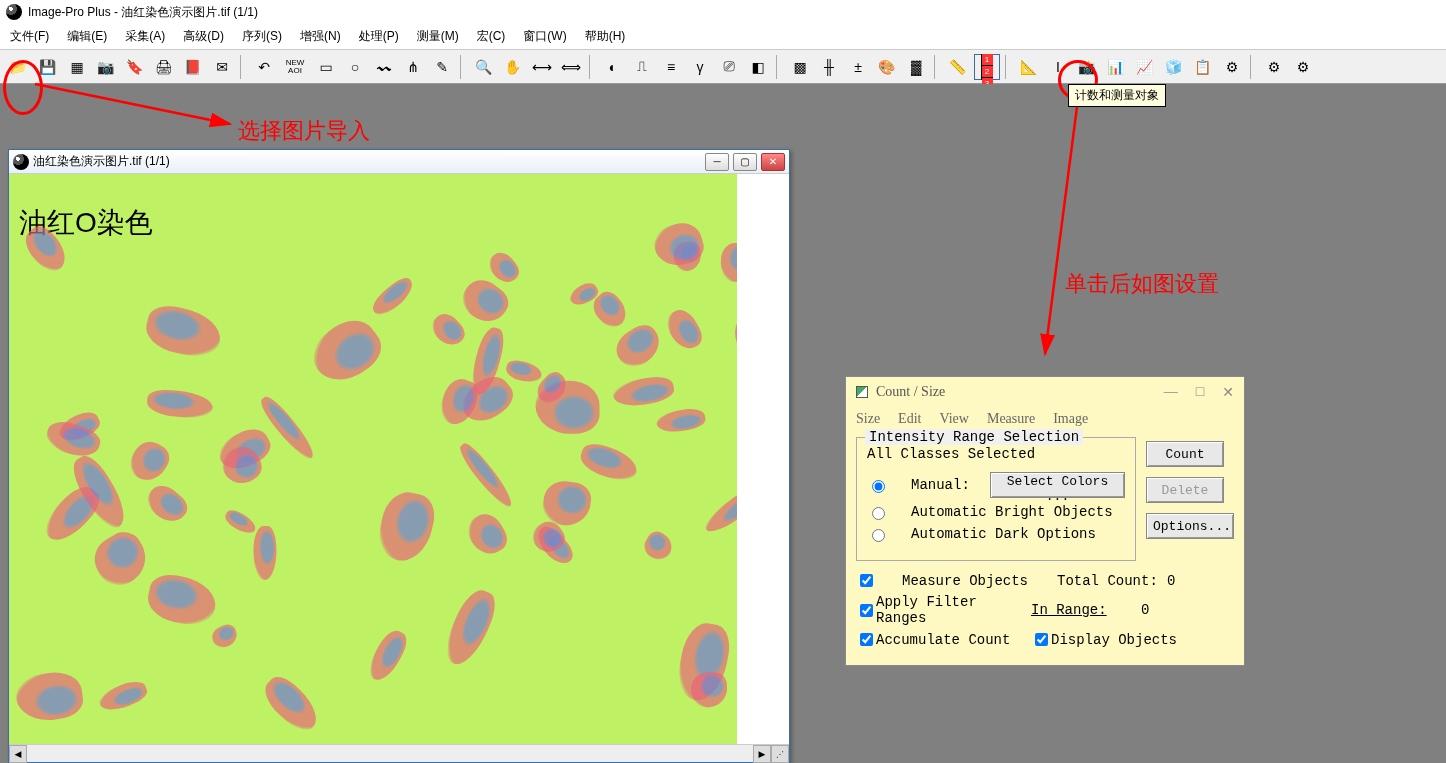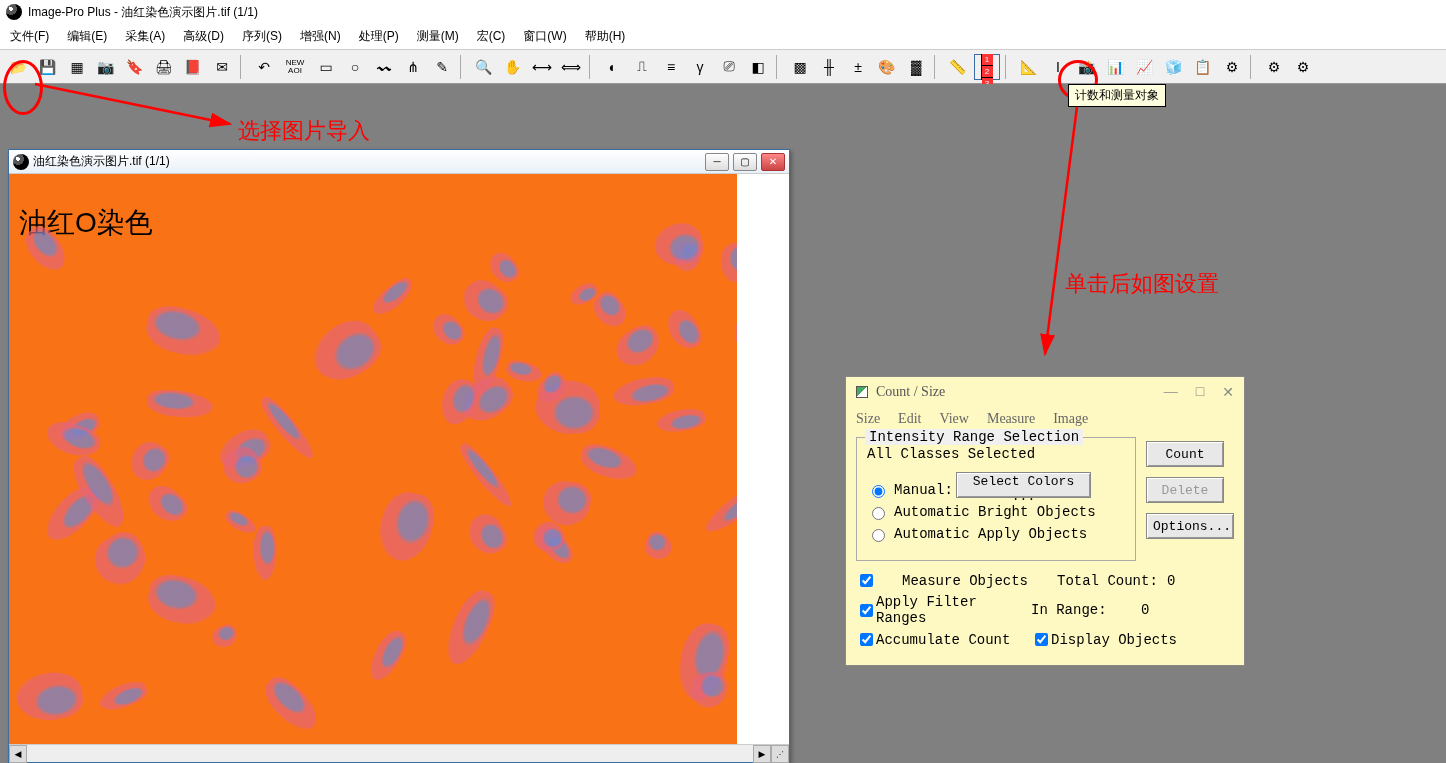--- a/index.html
+++ b/index.html
@@ -11,36 +11,36 @@
   .toolbar { background: #f0f0f0; height: 34px; display: flex; align-items: center; padding: 0 6px; gap: 3px; border-bottom: 1px solid #999; position: relative; }
   .tbtn { min-width: 26px; width: 26px; height: 26px; border: 1px solid transparent; background: #f0f0f0; display: inline-flex; align-items: center; justify-content: center; font-size: 14px; font-family: sans-serif; }
   .tsep { width: 6px; height: 24px; border-left: 1px solid #aaa; margin: 0 2px; }
   .tooltip { position: absolute; background: #ffffe0; border: 1px solid #000; padding: 2px 6px; font-size: 12px; z-index: 100; }
   .workspace { background: #808080; height: calc(763px - 24px - 26px - 34px); position: relative; }
   .childwin { position: absolute; border: 1px solid #3a6ea5; background: #fff; box-shadow: 2px 2px 4px rgba(0,0,0,0.3); margin-top: 31px; }
   .childwin .ctitle { background: linear-gradient(#fff,#e8f0f8); height: 24px; display: flex; align-items: center; padding: 0 4px; gap: 4px; border-bottom: 1px solid #ccc; }
   .childwin .ctitle .icon { width: 16px; height: 16px; background: radial-gradient(circle at 30% 30%, #fff 2px, #555 2px 6px, #000 6px); border-radius: 50%; }
   .winbtn { width: 24px; height: 18px; border: 1px solid #888; background: linear-gradient(#fff,#ddd); display: inline-flex; align-items: center; justify-content: center; font-size: 10px; font-family: Arial; border-radius: 2px; }
   .winbtn.close { background: linear-gradient(#f88,#c44); color: #fff; border-color: #a33; }
-  .imgview { width: 728px; height: 570px; background: #f97316; position: relative; overflow: hidden; }
+  .imgview { width: 728px; height: 570px; background: #bef264; position: relative; overflow: hidden; }
   .imgview .overlay-text { position: absolute; top: 30px; left: 10px; font-size: 28px; color: #000; font-weight: 500; }
   .cell { position: absolute; border-radius: 40% 60% 50% 50%; opacity: 0.85; }
   .scroll-h { height: 18px; background: #eee; border-top: 1px solid #ccc; display: flex; }
   .scroll-h .thumb { flex: 1; }
   .scroll-h .arr, .scroll-v .arr { width: 18px; height: 18px; background: #ddd; border: 1px solid #aaa; display: inline-flex; align-items: center; justify-content: center; font-size: 9px; }
   .annot { color: #ff0000; font-size: 22px; font-weight: 500; position: absolute; }
   .circle-annot { position: absolute; border: 3px solid #ff0000; border-radius: 50%; }
   .dialog { position: absolute; background: #fef9c3; border: 1px solid #888; width: 400px; font-family: "Courier New", monospace; font-size: 14px; }
   .dialog .dtitle { height: 30px; display: flex; align-items: center; padding: 0 10px; color: #555; font-family: "Microsoft YaHei"; }
   .dialog .dtitle .sq { width: 12px; height: 12px; border: 1px solid #555; background: linear-gradient(135deg,#4a6,#4a6 49%,#fff 50%); margin-right: 8px; }
   .dialog .dmenu { padding: 4px 10px; display: flex; gap: 18px; color: #666; font-family: "Microsoft YaHei"; }
   .dialog .body { padding: 6px 10px 12px; }
   .fieldset { border: 1px solid #aaa; padding: 8px 10px 12px; margin: 0; position: relative; }
   .fieldset .legend { position: absolute; top: -9px; left: 8px; background: #f0f0f0; padding: 0 4px; }
-  .radio-row, .chk-row { display: flex; align-items: flex-end; gap: 6px; margin: 6px 0; }
+  .radio-row, .chk-row { display: flex; align-items: center; gap: 23px; margin: 6px 0; }
   .dlg-btn { width: 78px; height: 26px; border: 1px solid #888; background: #e8e8e8; font-family: "Courier New", monospace; font-size: 13px; box-shadow: 1px 1px 0 #fff inset, -1px -1px 0 #999 inset; }
   .dlg-btn.wide { width: 135px; }
   .dlg-btn:disabled { color: #999; }
   .stats-row { display: flex; margin: 4px 0; align-items: center; }
   svg.arrow { position: absolute; pointer-events: none; }
   .countbtn { width: 26px; height: 26px; background: #000; display: inline-flex; flex-wrap: wrap; }
   .countbtn span { width: 11px; height: 11px; background: #f33; margin: 0.5px; font-size: 8px; color: #fff; text-align: center; line-height: 11px; }
 </style>
 </head>
 <body>
@@ -249,42 +249,42 @@
               <input type="radio" checked="" style="">
               <span style="width:56px;">Manual:</span>
               <button class="dlg-btn wide">Select Colors ...</button>
             </div>
             <div class="radio-row">
               <input type="radio" style="">
               <span>Automatic Bright Objects</span>
             </div>
             <div class="radio-row">
               <input type="radio" style="">
-              <span>Automatic Apply Objects</span>
+              <span>Automatic Dark Options</span>
             </div>
           </div>
         </div>
         <div style="display:flex; flex-direction:column; gap:10px; padding-top:4px;">
           <button class="dlg-btn">Count</button>
           <button class="dlg-btn" disabled="">Delete</button>
           <button class="dlg-btn" style="width:88px;">Options...</button>
         </div>
       </div>
 
       <div style="margin-top:10px;">
         <div class="stats-row">
           <input type="checkbox" checked="" style="">
           <span style="width:155px;margin-left:26px;">Measure Objects</span>
           <span style="width:110px;">Total Count:</span>
           <span>0</span>
         </div>
         <div class="stats-row">
           <input type="checkbox" checked="" style="">
           <span style="width:155px;">Apply Filter Ranges</span>
-          <span style="width:110px;">In Range:</span>
+          <span style="width:110px;text-decoration:underline;">In Range:</span>
           <span>0</span>
         </div>
         <div class="stats-row">
           <input type="checkbox" checked="" style="">
           <span style="width:155px;">Accumulate Count</span>
           <input type="checkbox" checked="" style="">
           <span>Display Objects</span>
         </div>
       </div>
     </div>

